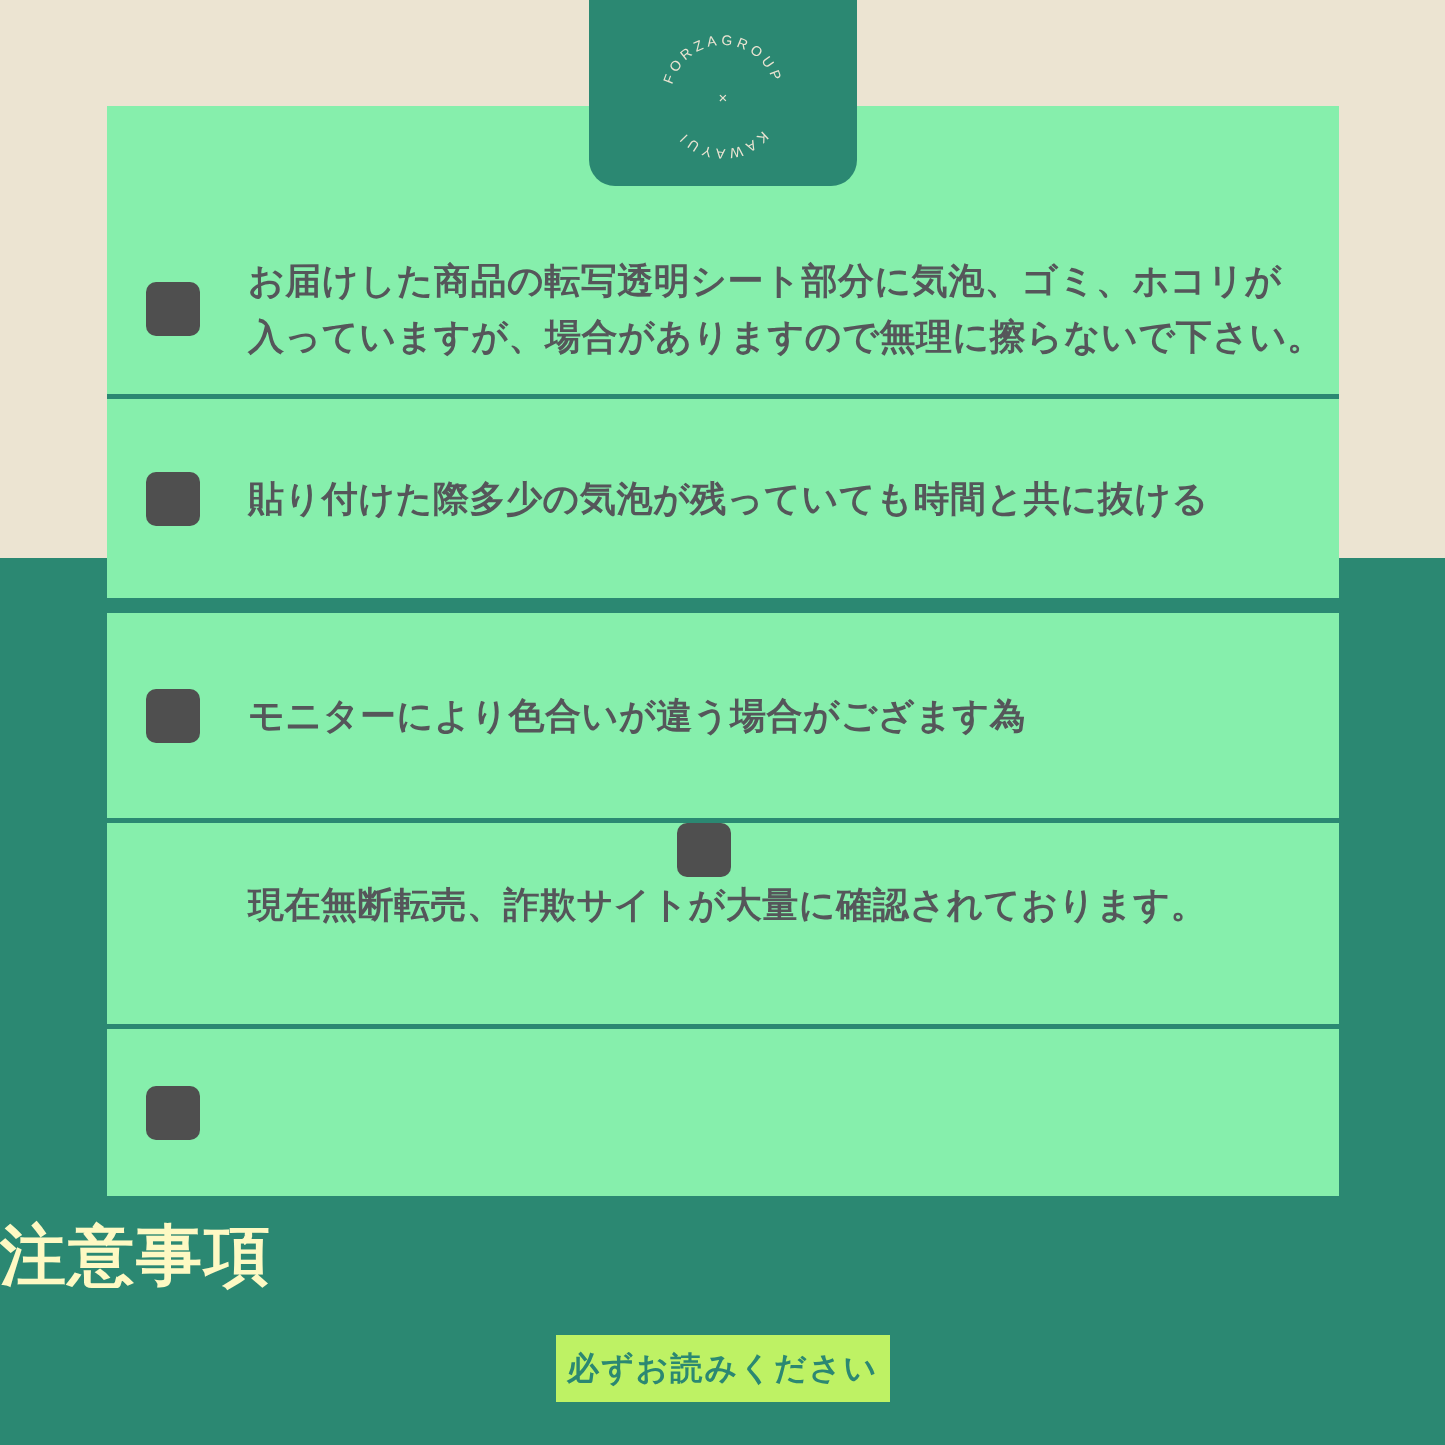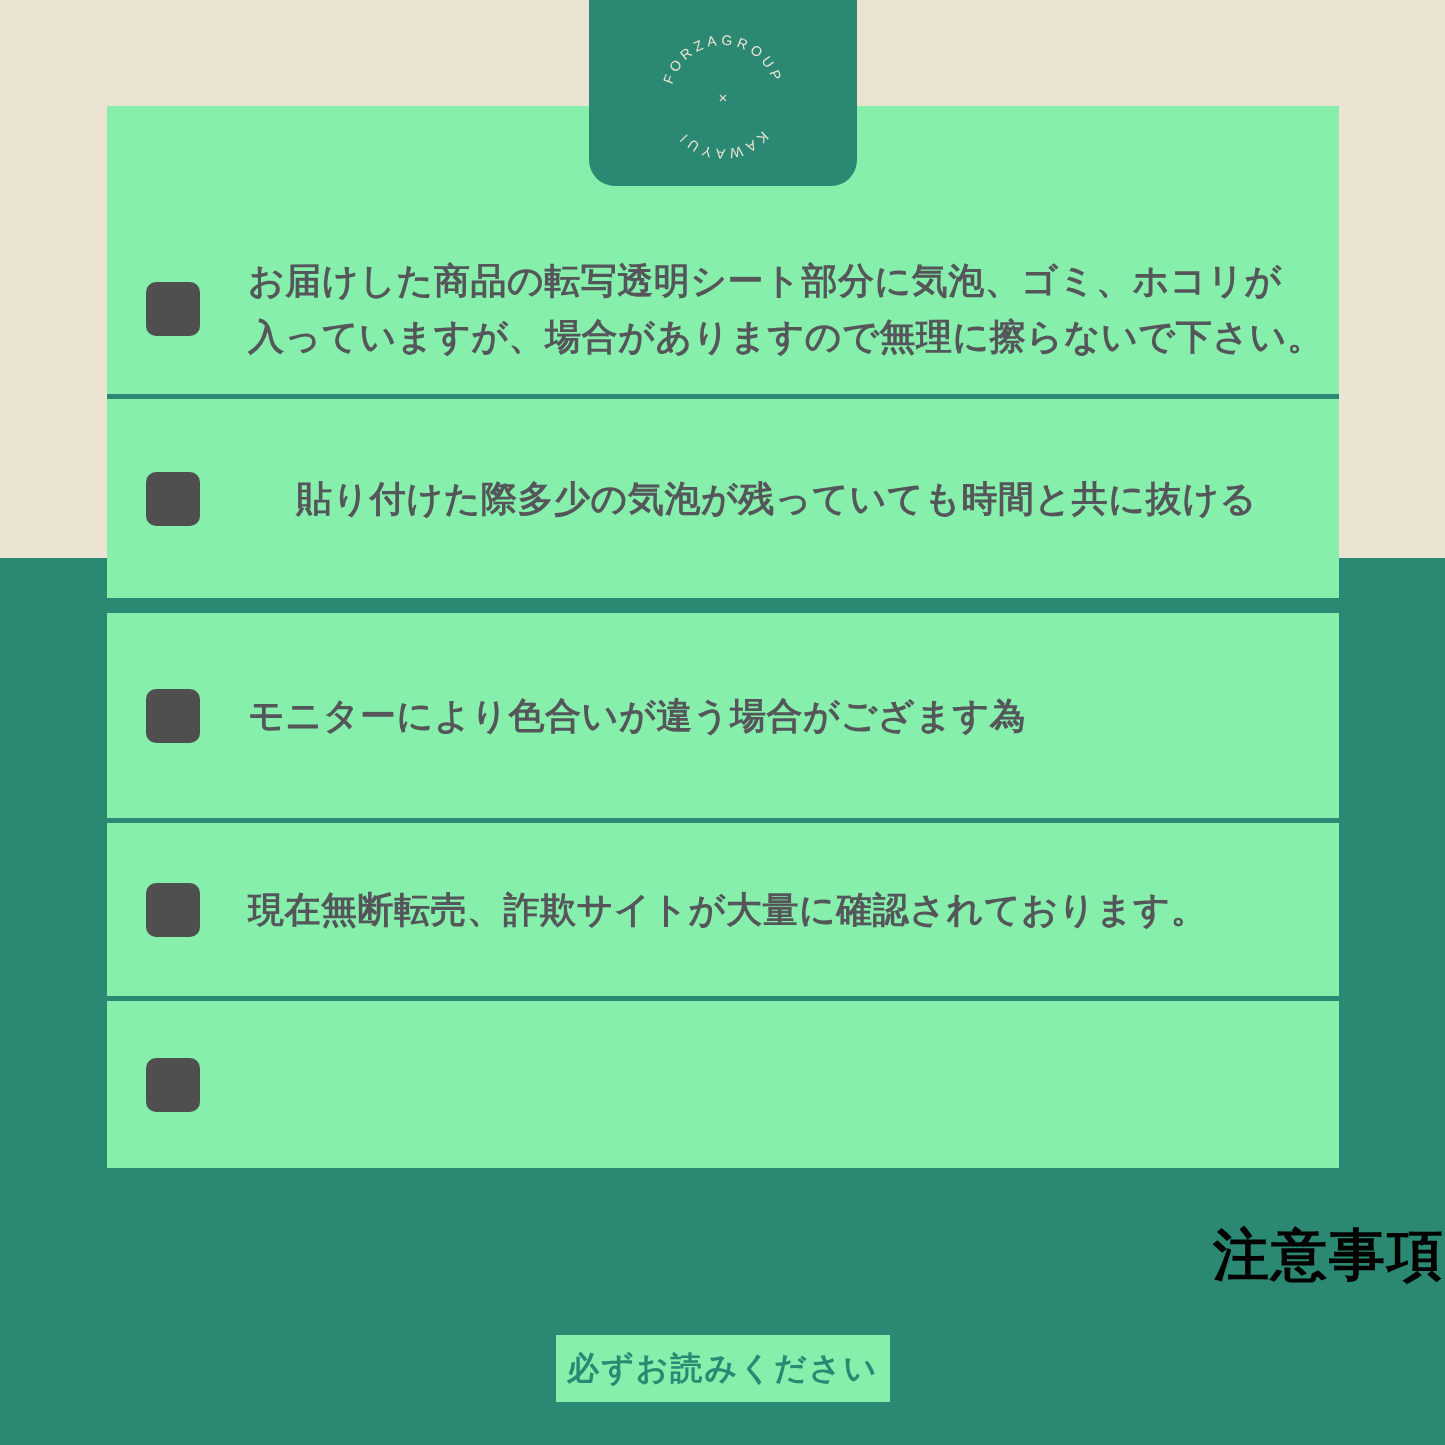--- a/index.html
+++ b/index.html
@@ -36,56 +36,56 @@
     z-index: 2;
   }
   .notice-row {
     background: #86efac;
     display: flex; align-items: center;
     padding-left: 39px; padding-right: 30px;
     box-sizing: border-box;
     flex: none;
   }
   .row-1 { height: 288px; padding-top: 118px; }
-  .row-2 { height: 199px; gap: 48px; }
+  .row-2 { height: 199px; }
   .row-3 { height: 205px; margin-top: 10px; }
-  .row-4 { height: 173px; }
+  .row-4 { height: 201px; flex-direction: column; }
   .row-5 { height: 167px; }
   .checkbox {
     width: 54px; height: 54px;
     background: #4F4F4F;
     border-radius: 10px;
     flex: none;
     margin-right: 48px;
   }
   .notice-text {
     color: #55565A;
     font-size: 36px;
     font-weight: 700;
     line-height: 56px;
     letter-spacing: 0.5px;
     white-space: nowrap;
   }
   
   .footer-title {
     position: absolute; left: 0; top: 1205px;
     width: 1445px;
-    text-align: right;
-    color: #000000;
-    font-size: 56px;
+    text-align: left;
+    color: #fef9c3;
+    font-size: 66px;
     font-weight: 800;
     line-height: 100px;
     letter-spacing: 2px;
     z-index: 2;
   }
   .footer-badge {
     position: absolute; left: 50%; top: 1335px;
     transform: translateX(-50%);
     width: 334px; height: 67px;
-    background: #86efac;
+    background: #bef264;
     display: flex; align-items: center; justify-content: center;
     z-index: 2;
   }
   .footer-badge span {
     color: #2B8872;
     font-size: 32px;
     font-weight: 800;
     letter-spacing: 2px;
   }
 </style>

